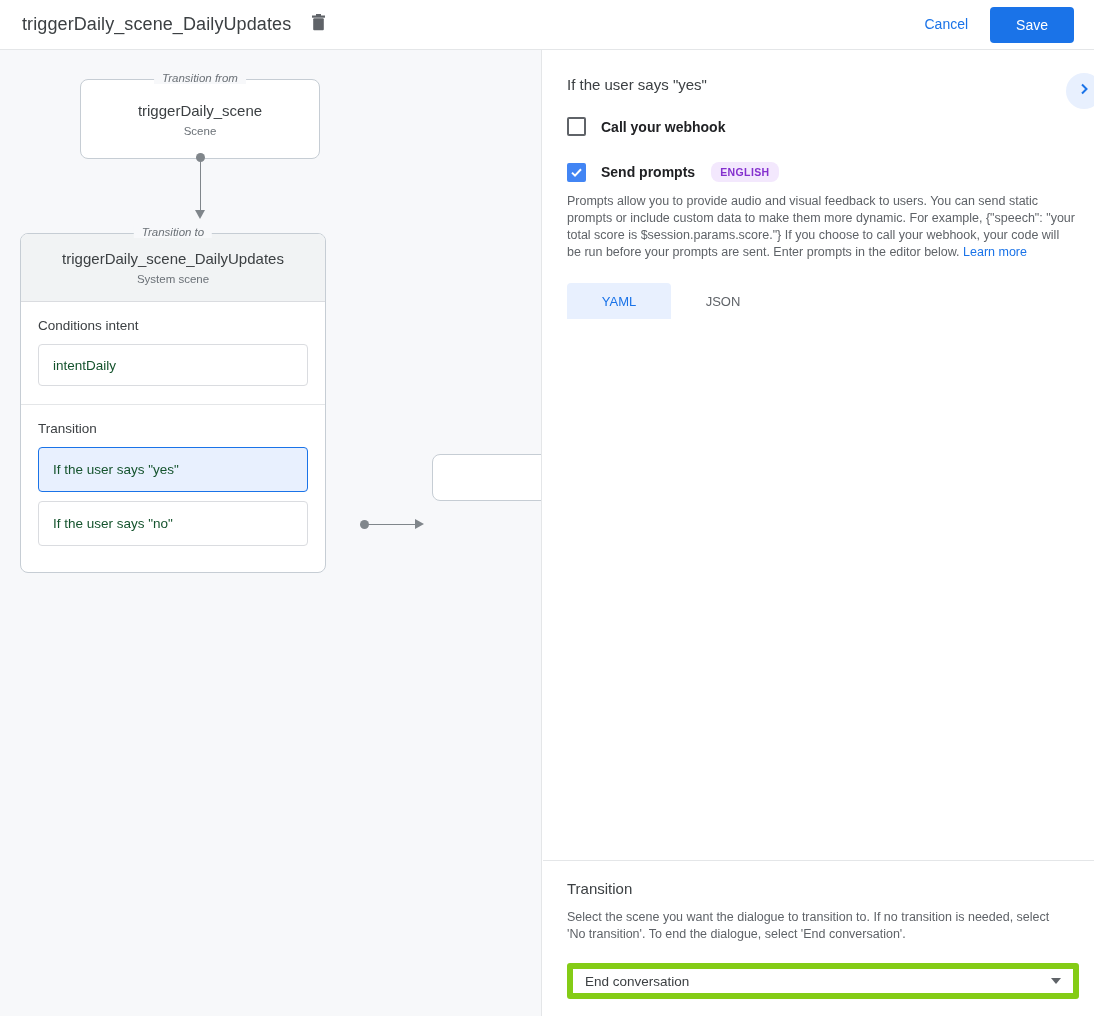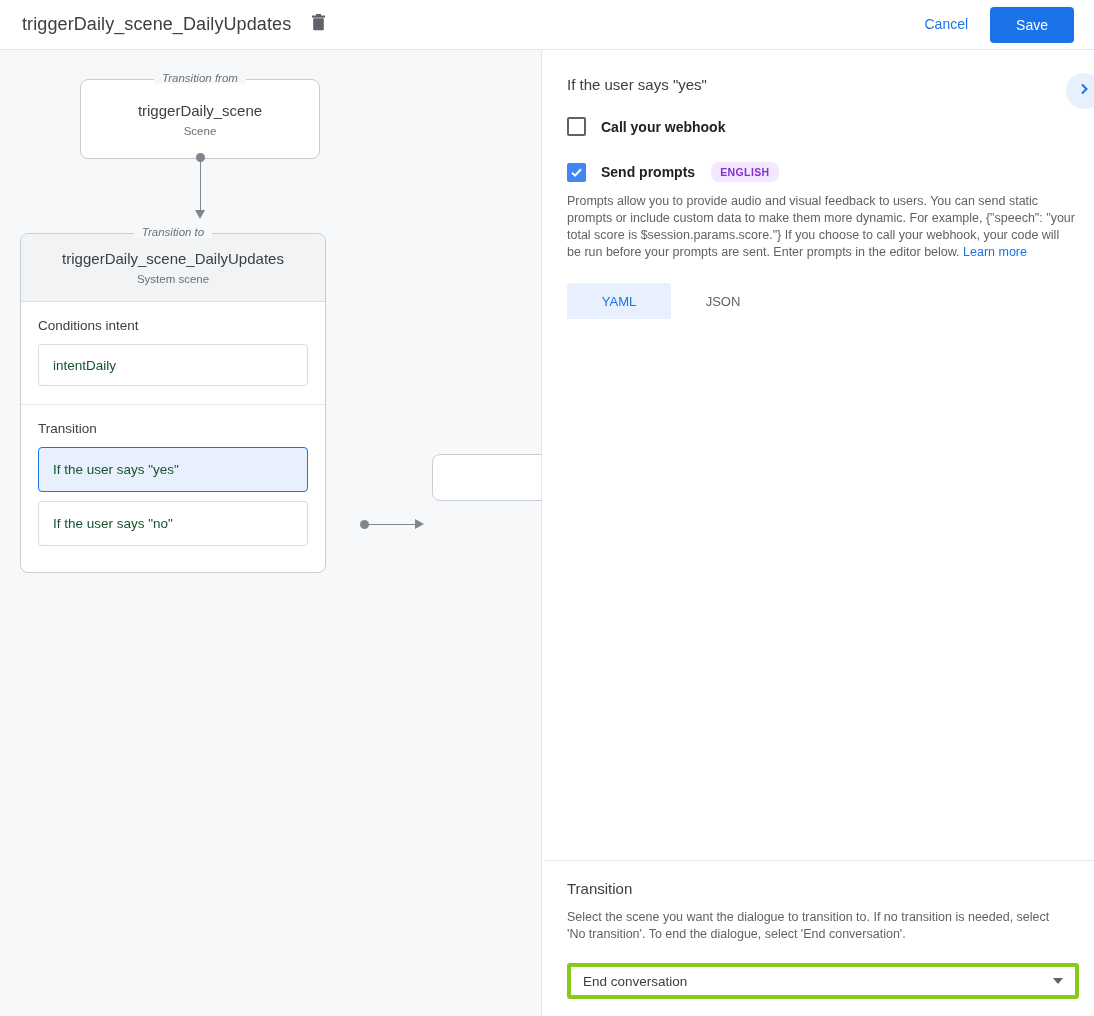--- a/index.html
+++ b/index.html
@@ -211,21 +211,21 @@
   #transition-sec { position: absolute; left: 0; top: 830px; width: 551px; }
   #transition-title {
     margin-left: 24px; font-size: 15px; color: #3c4043;
   }
   #transition-desc {
     margin: 12px 24px 0 24px; width: 500px;
     font-size: 12.5px; line-height: 17px; color: #5f6368;
   }
   #transition-select {
     margin: 20px 0 0 24px; width: 512px; height: 36px;
-    border: 4px solid #84cc16; border-radius: 3px;
+    border: 6px solid #84cc16; border-radius: 3px;
     display: flex; align-items: center; padding: 0 12px;
     font-size: 13.5px; color: #3c4043; cursor: pointer;
     background: #ffffff;
   }
   #select-caret {
     margin-left: auto; width: 0; height: 0;
     border-left: 5px solid transparent;
     border-right: 5px solid transparent;
     border-top: 6px solid #5f6368;
   }

